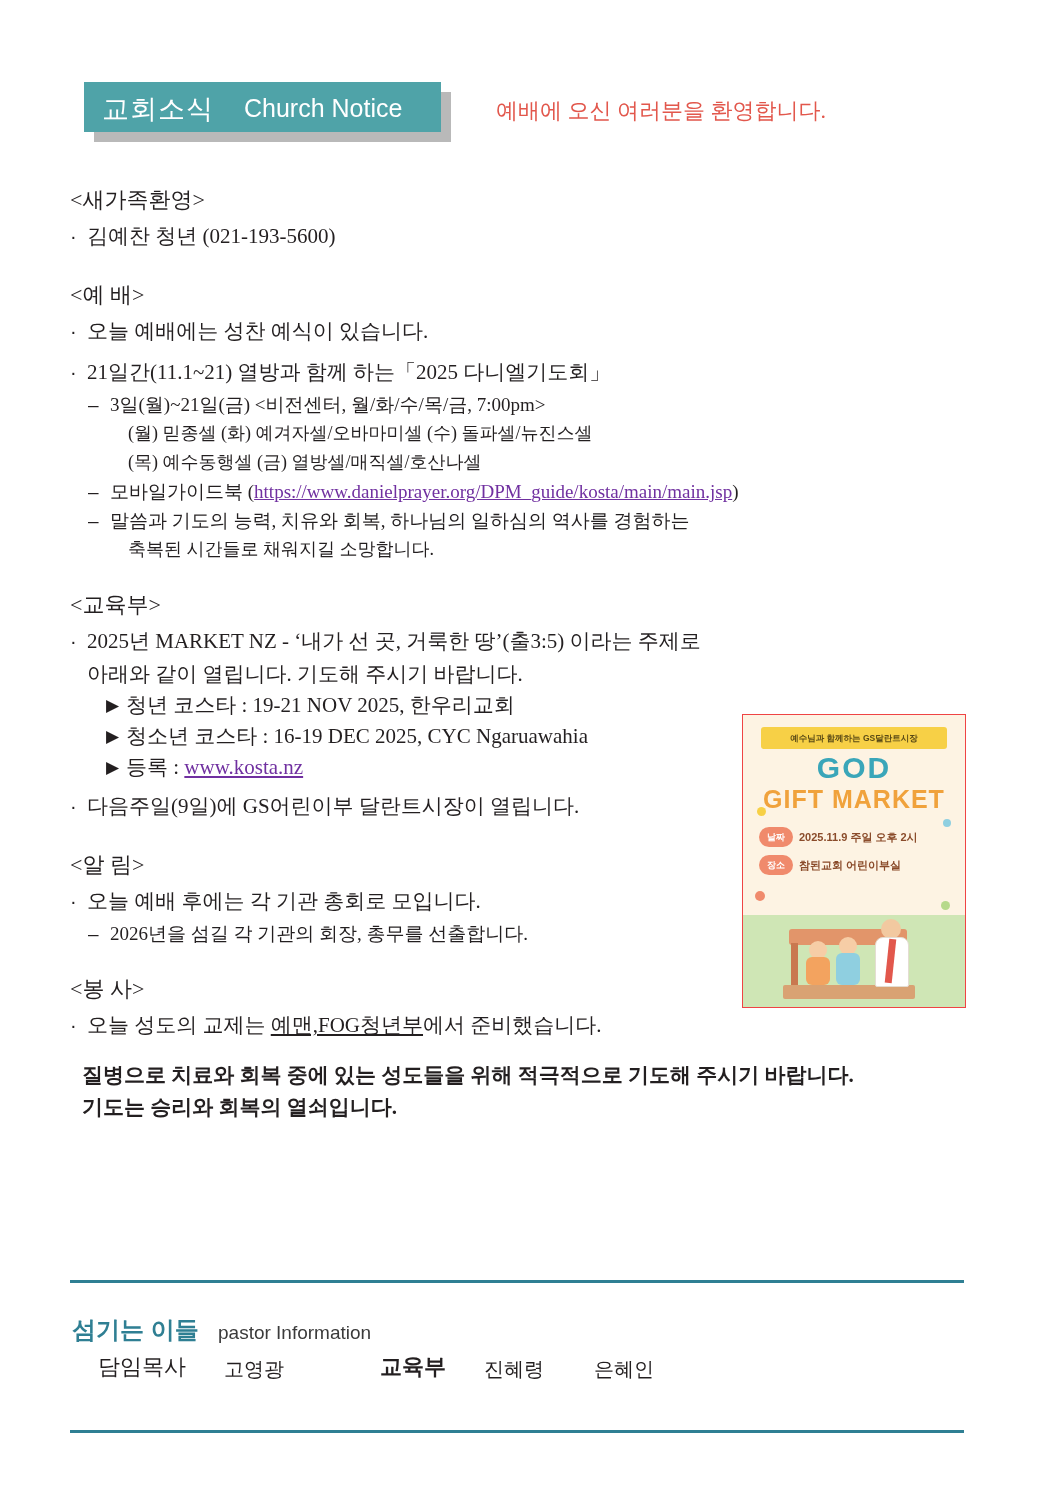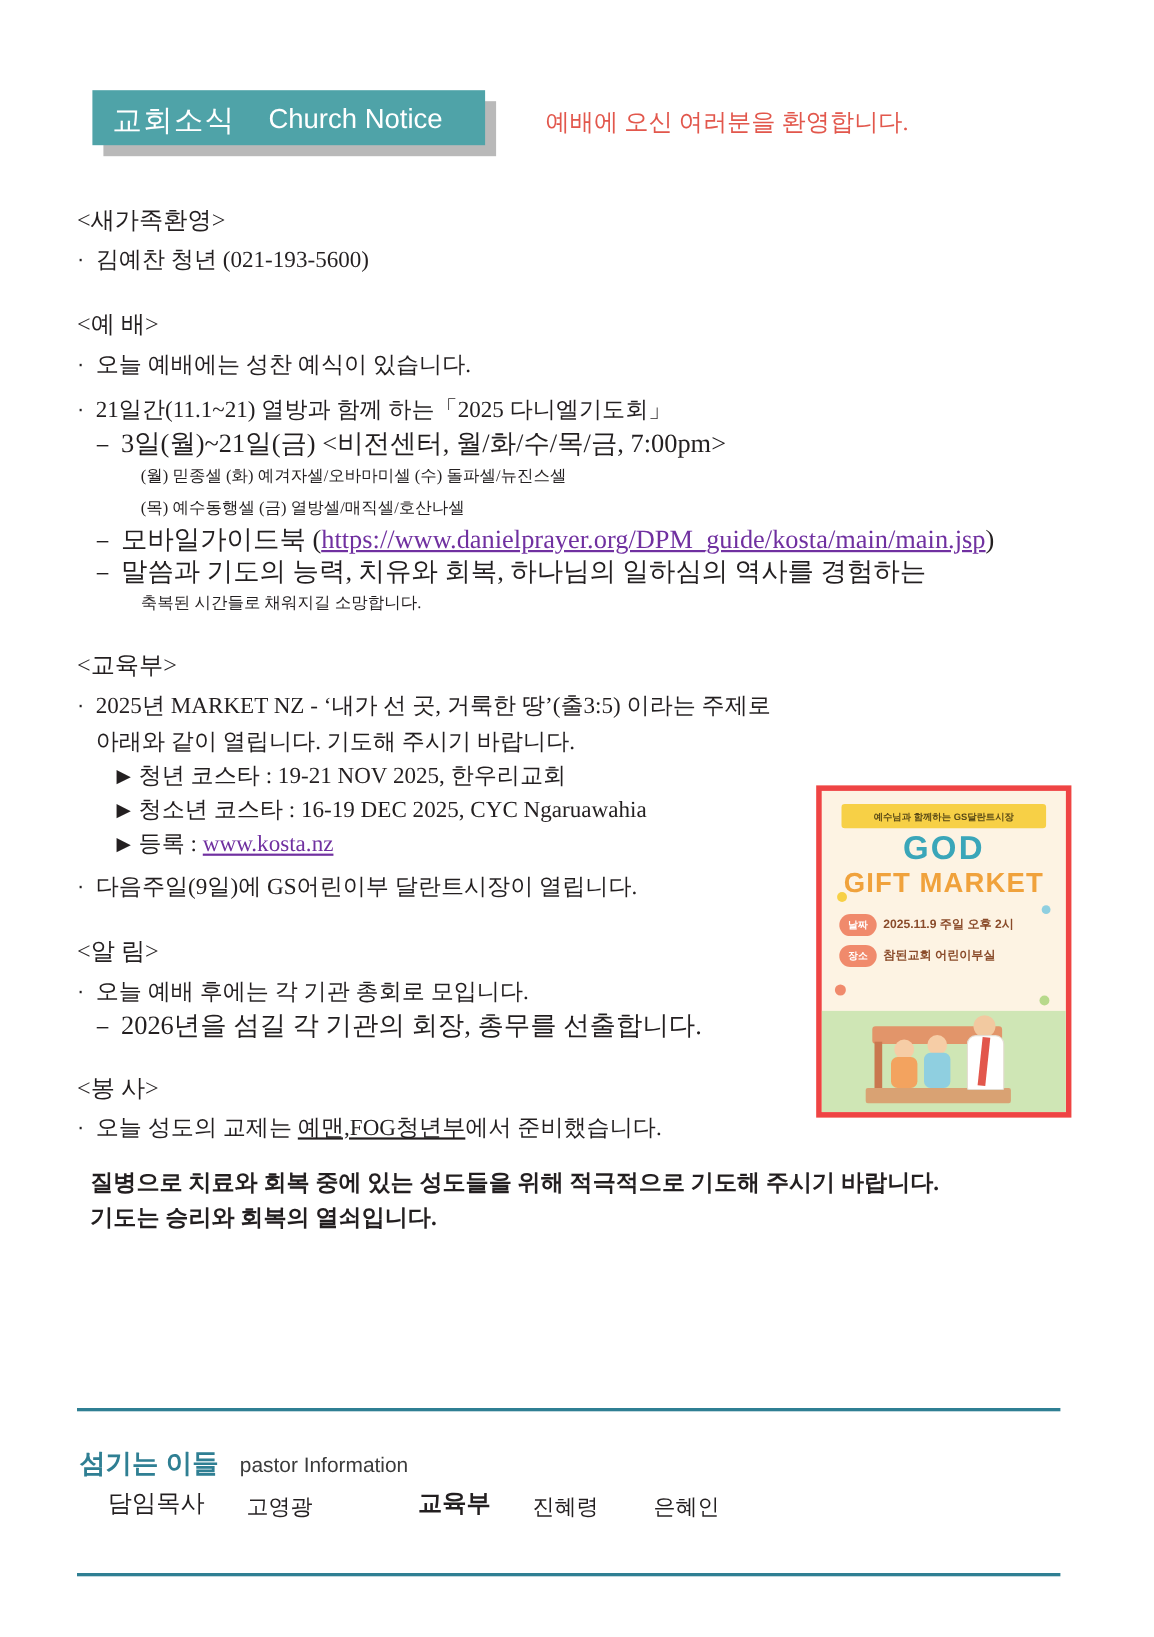--- a/index.html
+++ b/index.html
@@ -53,25 +53,25 @@
   .bullet-text {
     font-size:21px; line-height:31px; color:#231f20;
     font-family:"Liberation Serif", serif;
   }
   .dash-row { display:flex; align-items:flex-start; margin:0; }
   .dash-mark {
     width:22px; flex:0 0 22px; font-size:19px; line-height:29px; color:#231f20;
     text-align:left; padding-left:18px; box-sizing:content-box;
   }
   .sub-text {
-    font-size:24px; line-height:29px; color:#231f20;
+    font-size:19px; line-height:29px; color:#231f20;
     font-family:"Liberation Serif", serif;
   }
   .cont-text {
-    font-size:15px; line-height:29px; color:#231f20;
+    font-size:18px; line-height:29px; color:#231f20;
     font-family:"Liberation Serif", serif;
     padding-left:58px;
   }
   .wrap-text {
     font-size:21px; line-height:31px; color:#231f20;
     font-family:"Liberation Serif", serif;
     padding-left:17px;
   }
   .link { color:#7030a0; text-decoration:underline; }
   .link2 { color:#7030a0; text-decoration:underline; font-size:21px; }
@@ -89,21 +89,21 @@
 
   .bold-note {
     font-size:21px; line-height:32px; color:#231f20; font-weight:bold;
     font-family:"Liberation Serif", serif;
     padding-left:12px;
   }
 
   
   .poster {
     position:absolute; left:742px; top:714px; width:222px; height:292px;
-    background:#fdf3e3; overflow:hidden; border:5px solid #ef4444;
+    background:#fdf3e3; overflow:hidden; border:1px solid #ef4444;
   }
   .poster .banner {
     position:absolute; left:18px; top:12px; width:186px; height:22px;
     background:#f7d046; border-radius:3px;
     color:#5a4a16; font-size:8.5px; font-weight:bold; text-align:center;
     line-height:22px; letter-spacing:0px;
   }
   .poster .god {
     position:absolute; left:0; top:36px; width:222px; text-align:center;
     font-size:30px; font-weight:bold; color:#3aa6b9; letter-spacing:2px;

